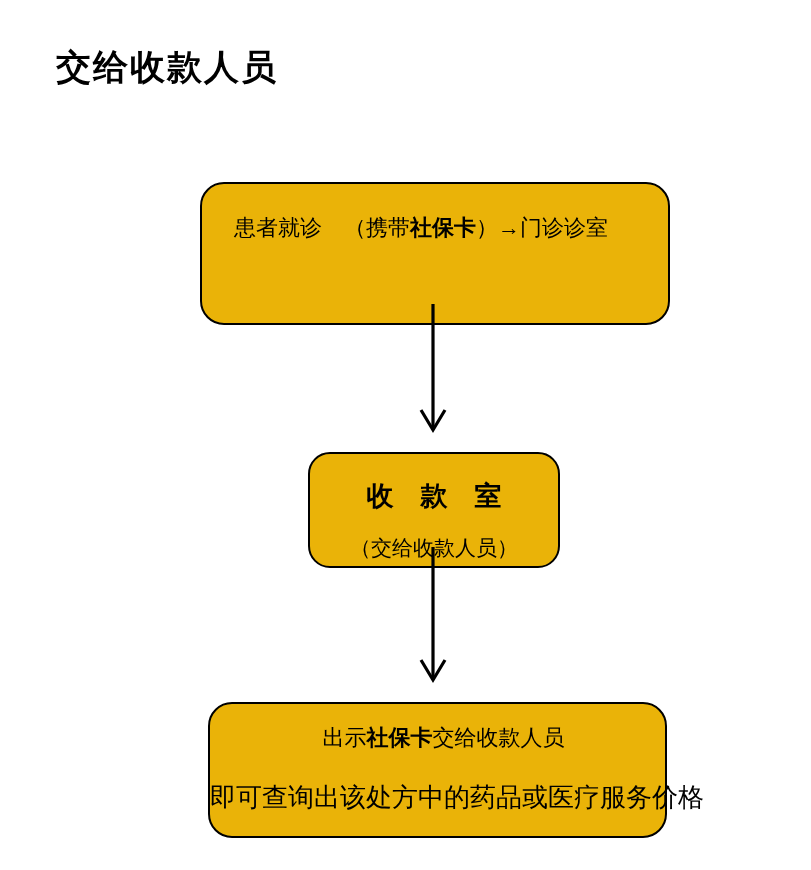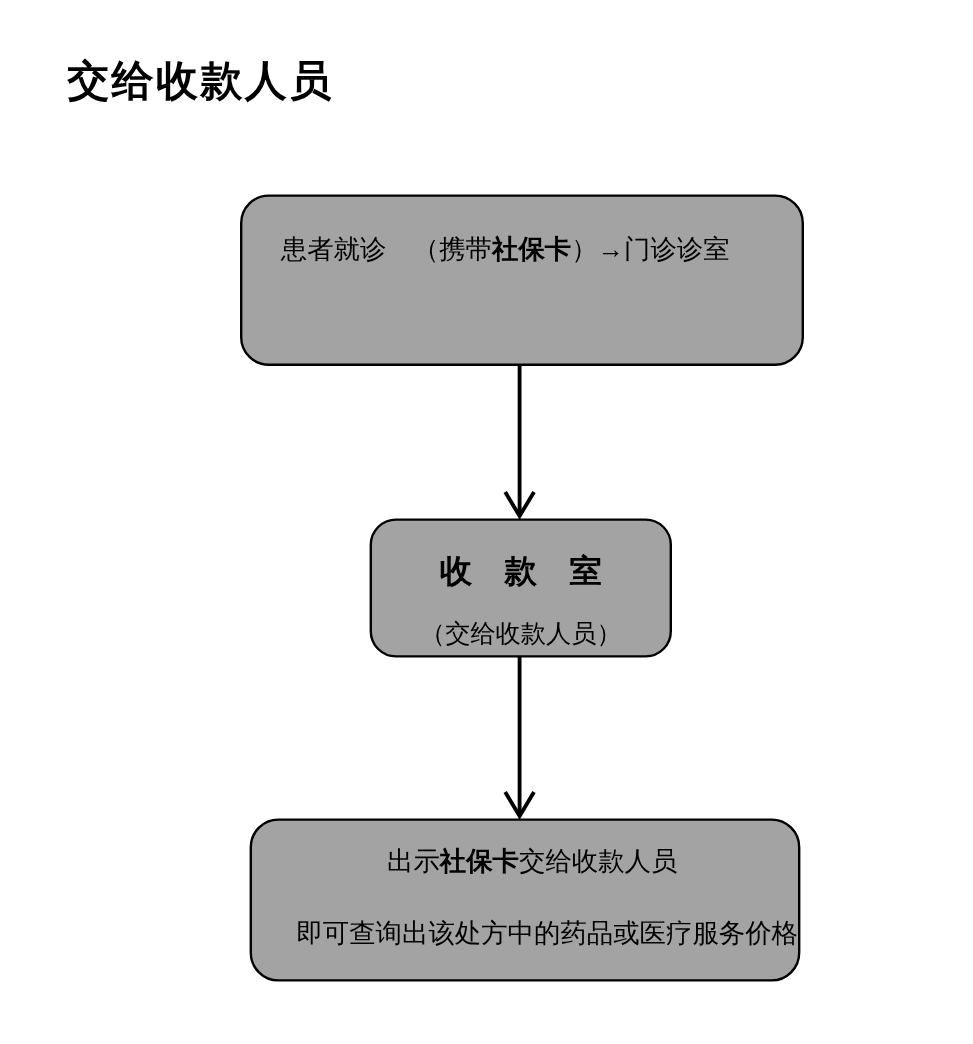--- a/index.html
+++ b/index.html
@@ -22,42 +22,43 @@
     top: 44px;
     font-size: 35px;
     font-weight: bold;
     letter-spacing: 2px;
     white-space: nowrap;
   }
   .flow-box {
     position: absolute;
     border: 2.5px solid #000000;
     border-radius: 24px;
-    background: #a3a3a3;
+    background: #eab308;
     box-sizing: border-box;
+    margin-top: 20px;
   }
   .box-step1 { left: 200px; top: 162px; width: 470px; height: 143px; }
   .box-step2 { left: 308px; top: 432px; width: 252px; height: 116px; border-radius: 22px; }
   .box-step3 { left: 208px; top: 682px; width: 459px; height: 136px; }
   .box-line {
     position: absolute;
     left: 0;
     width: 100%;
     text-align: center;
     font-size: 22px;
     line-height: 26px;
     white-space: nowrap;
   }
   .bold { font-weight: bold; }
   .s1-l1 { top: 31px; transform: translateX(-14px); }
   .s1-l2 { top: 97px; transform: translateX(6px); }
   .s2-l1 { top: 29px; font-size: 27px; font-weight: bold; text-align: center; }
   .s2-l2 { top: 81px; font-size: 21px; }
   .s3-l1 { top: 21px; transform: translateX(6px); }
-  .s3-l2 { top: 81px; font-size: 22px; text-align: right; }
+  .s3-l2 { top: 81px; font-size: 26px; }
   .arrow-svg {
     position: absolute;
     overflow: visible;
   }
   .arrow-1 { left: 417px; top: 304px; }
   .arrow-2 { left: 417px; top: 547px; }
   .arrow-svg line, .arrow-svg polyline {
     stroke: #000000;
     stroke-width: 3.2;
     fill: none;

